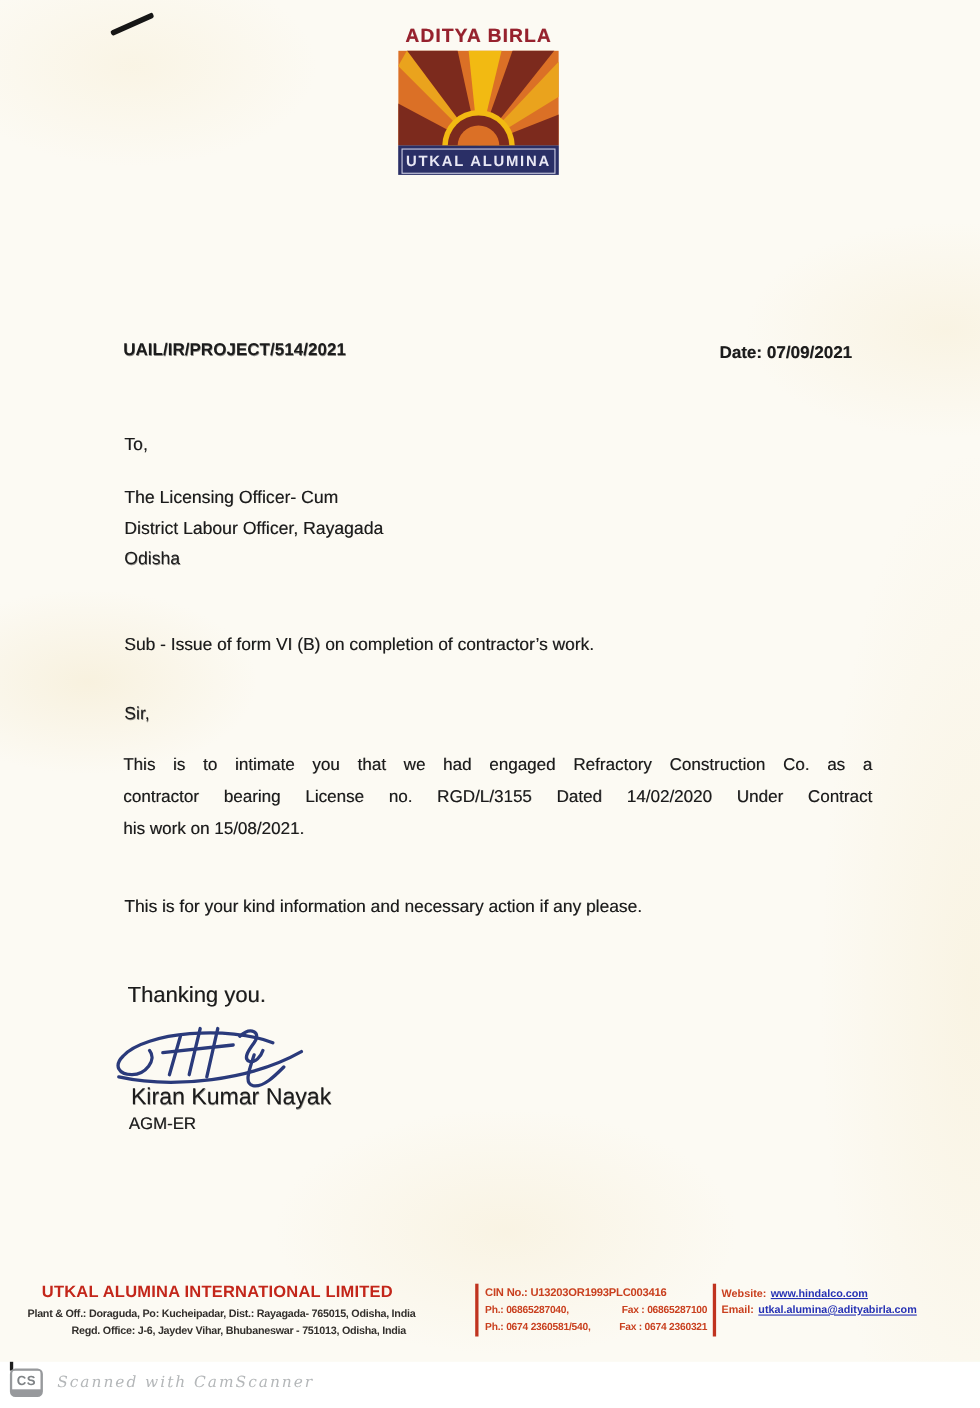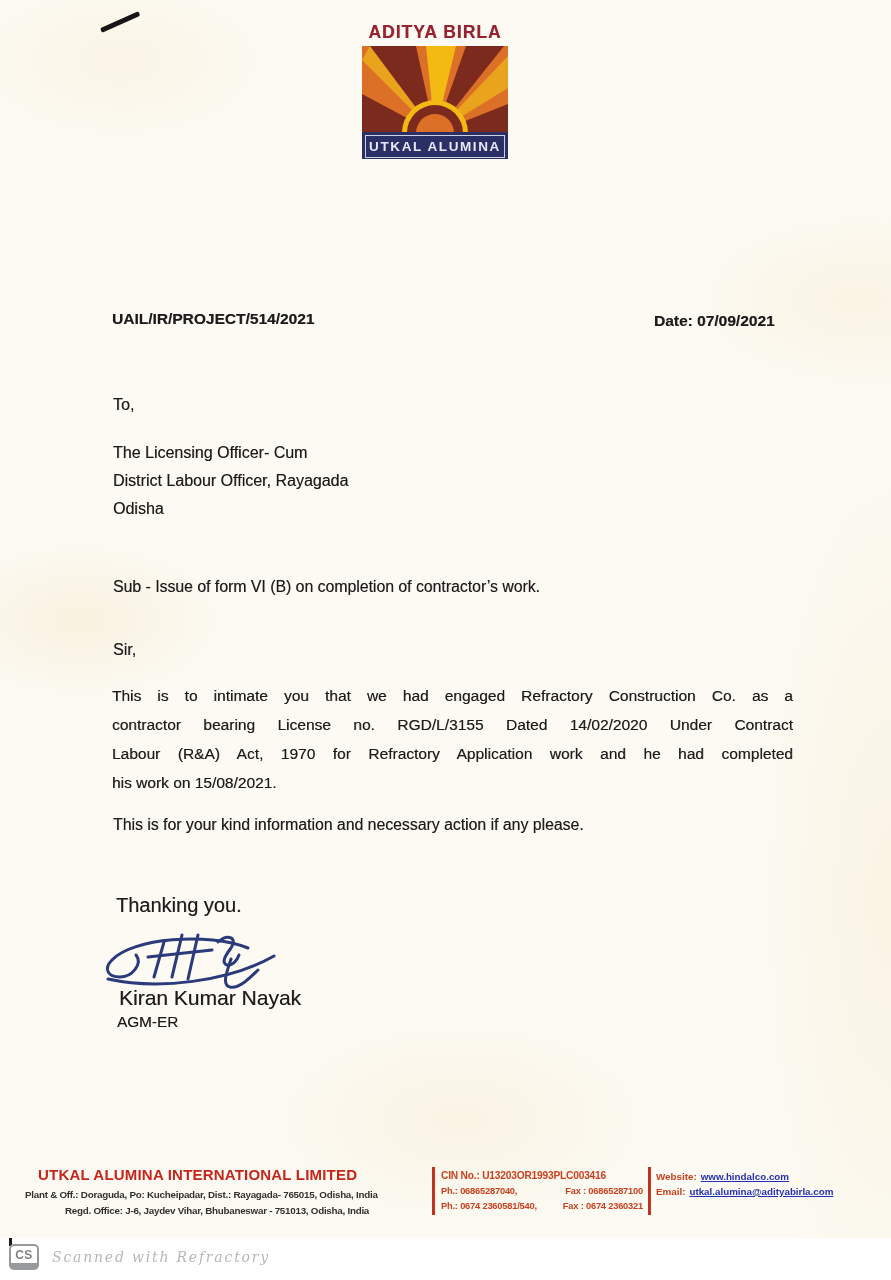--- a/index.html
+++ b/index.html
@@ -109,21 +109,20 @@
   <div class="abs addr1 letter-text">The Licensing Officer- Cum</div>
   <div class="abs addr2 letter-text">District Labour Officer, Rayagada</div>
   <div class="abs addr3 letter-text">Odisha</div>
 
   <div class="abs subject letter-text">Sub - Issue of form VI (B) on completion of contractor’s work.</div>
   <div class="abs salutation letter-text">Sir,</div>
 
   <div class="abs para1">
     <div class="bline jline letter-text">This is to intimate you that we had engaged Refractory Construction Co. as a</div>
     <div class="bline jline letter-text">contractor bearing License no. RGD/L/3155 Dated 14/02/2020 Under Contract</div>
-    <div class="bline jline letter-text">Labour (R&amp;A) Act, 1970 for Refractory Application work and he had completed</div>
     <div class="bline letter-text">his work on 15/08/2021.</div>
   </div>
 
   <div class="abs para2 letter-text">This is for your kind information and necessary action if any please.</div>
   <div class="abs closing letter-text">Thanking you.</div>
 
   <svg class="abs sig-svg" width="190" height="72" viewBox="0 0 190 72" fill="none">
     <g stroke="#2A3A7B" stroke-width="3" stroke-linecap="round" fill="none">
       <path d="M150,22 C110,6 34,12 14,34 C5,43 10,51 22,51 C34,51 45,38 38,29"></path>
       <path d="M10,53 C60,64 130,56 176,30"></path>
@@ -160,15 +159,15 @@
   </div>
   <div class="abs fright fright-e">
     <span class="flabel">Email:</span><a class="flink">utkal.alumina@adityabirla.com</a>
   </div>
 
   <div class="cs-bar">
     <div class="scan-tick"></div>
     <div class="cs-icon">
       <div class="cs-icon-top">CS</div>
     </div>
-    <div class="cs-text">Scanned with Refractory</div>
+    <div class="cs-text">Scanned with CamScanner</div>
   </div>
 </div>
 
 </body></html>

